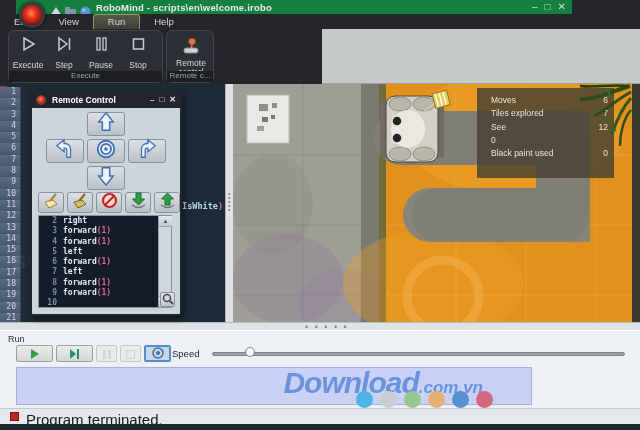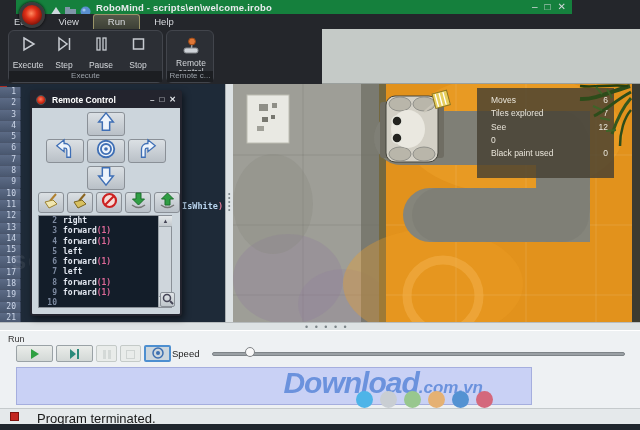--- a/index.html
+++ b/index.html
@@ -106,21 +106,21 @@
   #msg-box { position:absolute; left:16px; top:36px; width:516px; height:38px; background:#c9d1f5; border:1px solid #a5aede; }
   #dl-watermark { position:absolute; right:48px; top:-2px; font-style:italic; font-weight:bold; color:#6b92dd; white-space:nowrap; }
   #dl-watermark .w1 { font-size:30px; letter-spacing:-1px; }
   #dl-watermark .w2 { font-size:17px; }
   #dl-dots { position:absolute; right:38px; bottom:-4px; display:flex; gap:7px; }
   .dot { width:17px; height:17px; border-radius:50%; }
 
   
   #statusbar { position:absolute; left:0; top:408px; width:640px; height:16px; background:#e5e9eb; border-top:1px solid #c5cacc; }
   #status-icon { position:absolute; left:10px; top:3px; width:9px; height:9px; background:#c32620; border:1px solid #7e120e; }
-  #status-text { position:absolute; left:26px; top:2px; font-size:13px; color:#1a1a1a;margin-left:11px; }
+  #status-text { position:absolute; left:26px; top:2px; font-size:15px; color:#1a1a1a; }
   #bottom-edge { position:absolute; left:0; top:424px; width:640px; height:6px; background:#20262e; }
 </style>
 </head>
 <body>
 
 <div id="app">
 
   <div id="titlebar">
     <div id="logo"></div>
     <div class="qa-icon" style="left:34px;">

